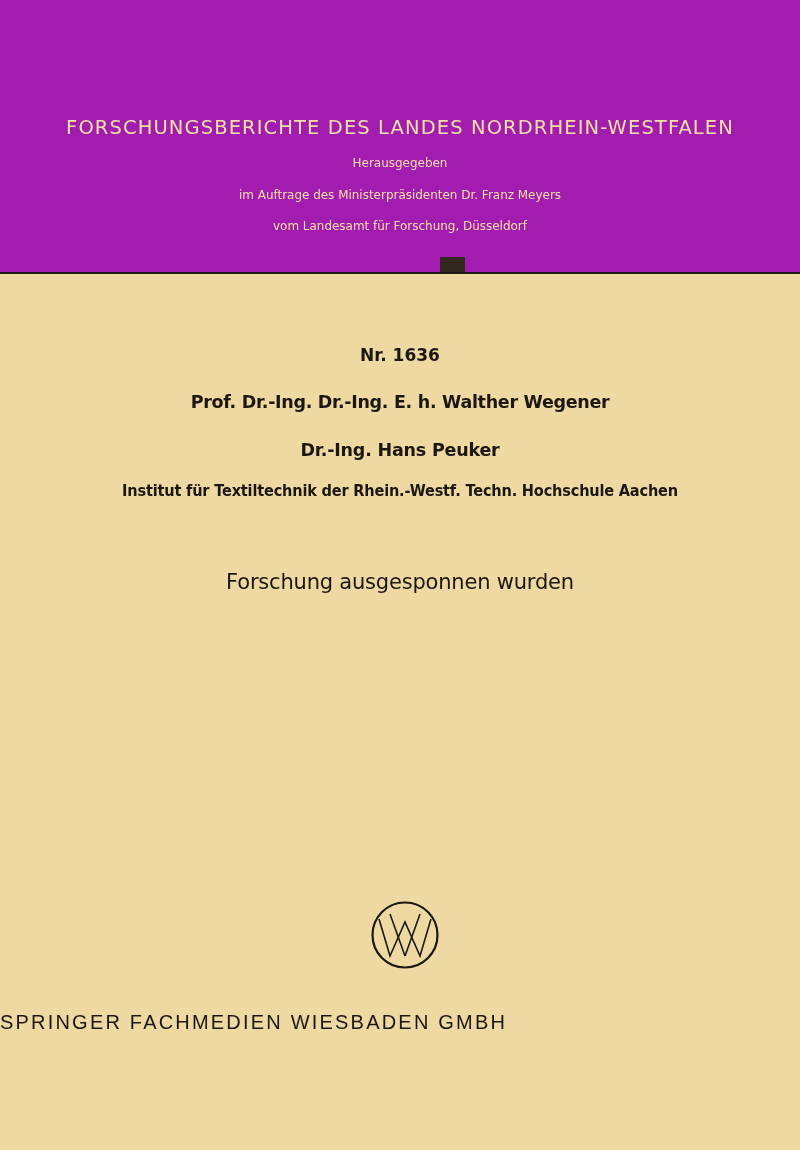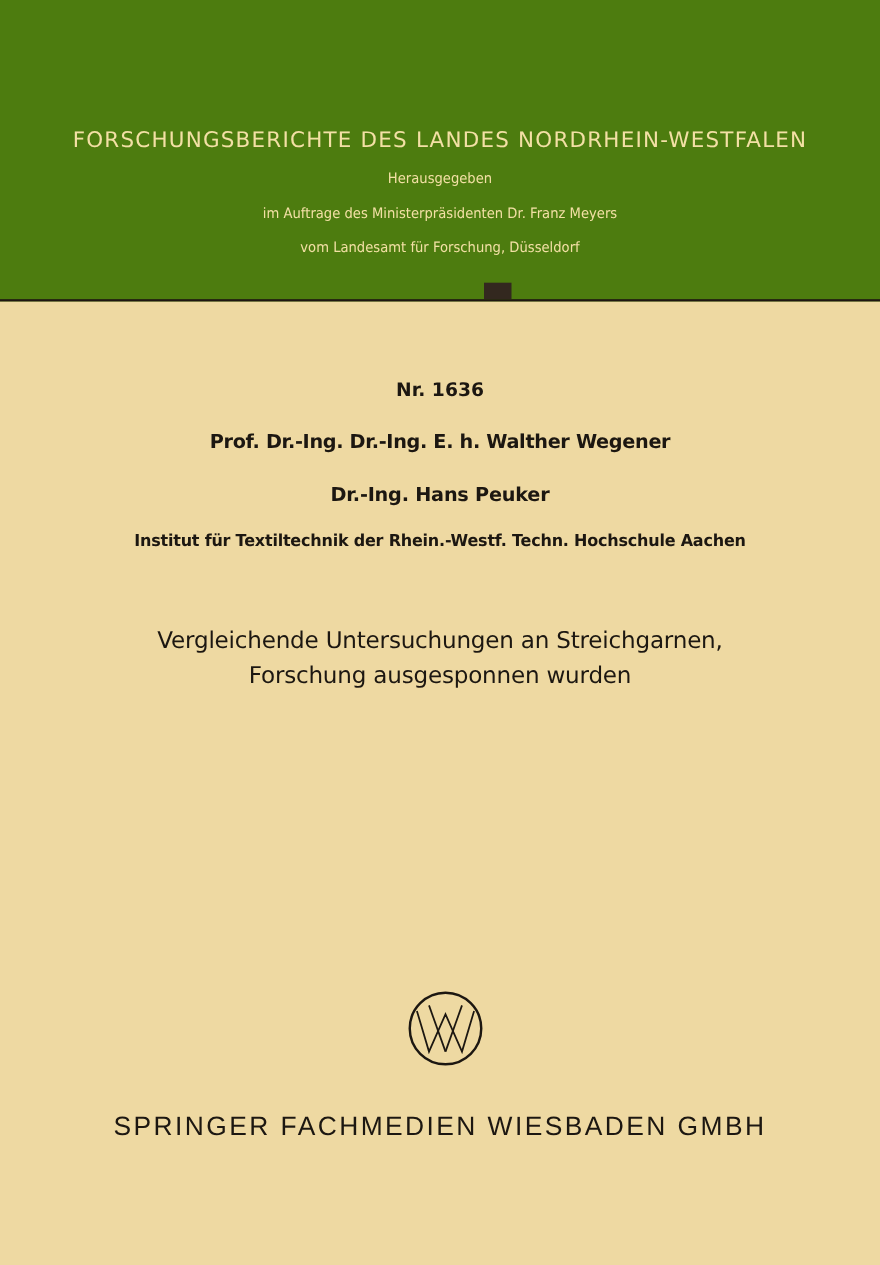--- a/index.html
+++ b/index.html
@@ -12,21 +12,21 @@
       background: #eed9a2;
       position: relative;
       overflow: hidden;
       font-family: "DejaVu Sans", sans-serif;
     }
     .header-band {
       position: absolute;
       left: 0; top: 0;
       width: 800px;
       height: 272px;
-      background: #4d7c0f;
+      background: #a21caf;
       border-bottom: 2px solid #1e1712;
     }
     .header-notch {
       position: absolute;
       left: 440px;
       top: 257px;
       width: 25px;
       height: 15px;
       background: #33281f;
     }
@@ -108,24 +108,23 @@
       position: absolute;
       left: 370px;
       top: 900px;
       width: 70px;
       height: 70px;
     }
     .publisher {
       position: absolute;
       left: 0; width: 800px;
       top: 1011px;
-      text-align: center;
       color: #1c1711;
       font-family: "Liberation Sans", sans-serif;
-      font-size: 24px;
+      font-size: 20px;
       letter-spacing: 2.2px;
       white-space: nowrap;
     }
   </style>
 </head>
 <body>
 
 <div class="header-band">
   <div class="series-title">FORSCHUNGSBERICHTE DES LANDES NORDRHEIN-WESTFALEN</div>
   <div class="header-line hl-1">Herausgegeben</div>
@@ -135,21 +134,20 @@
 </div>
 
 <div class="cover-text number">Nr. 1636</div>
 
 <div class="cover-text author-1">Prof. Dr.-Ing. Dr.-Ing. E. h. Walther Wegener</div>
 <div class="cover-text author-2">Dr.-Ing. Hans Peuker</div>
 
 <div class="cover-text institute">Institut für Textiltechnik der Rhein.-Westf. Techn. Hochschule Aachen</div>
 
 <div class="title-block">
-  <span class="title-line">Vergleichende Untersuchungen an Streichgarnen,</span>
   <span class="title-line">Forschung ausgesponnen wurden</span>
 </div>
 
 <div class="logo">
   <svg width="70" height="70" viewBox="0 0 70 70" xmlns="http://www.w3.org/2000/svg">
     <circle cx="35" cy="35" r="32.5" fill="none" stroke="#1c1711" stroke-width="2.2"></circle>
 
     <polyline points="9,19 20,56 35,22 50,56 61,19" fill="none" stroke="#1c1711" stroke-width="1.6" stroke-linejoin="miter"></polyline>
 
     <polyline points="20,14 35,56" fill="none" stroke="#1c1711" stroke-width="1.6"></polyline>

